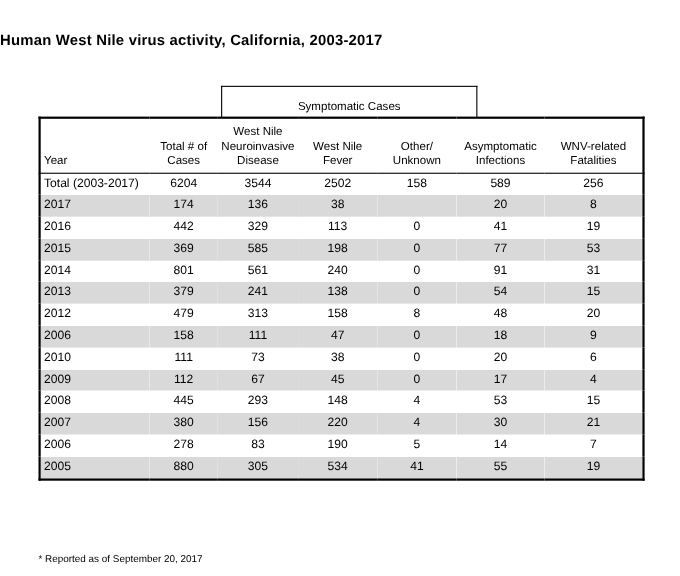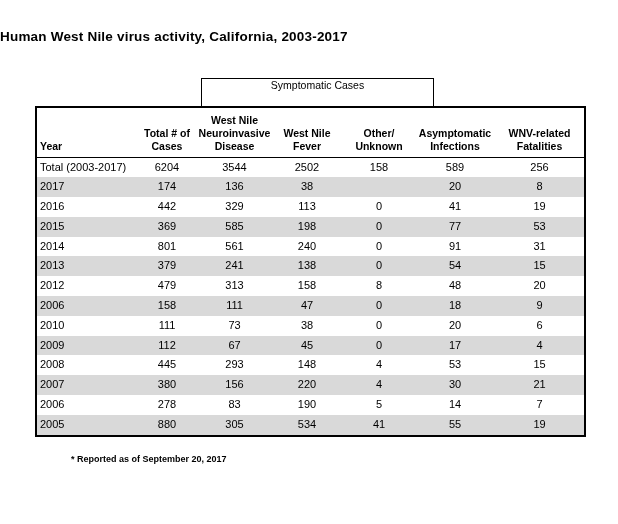--- a/index.html
+++ b/index.html
@@ -31,20 +31,21 @@
   .sym-box {
     position: absolute;
     left: 201px;
     top: 78px;
     width: 233px;
     height: 29px;
     border: 1px solid var(--border);
     border-bottom: none;
     background: #ffffff;
     display: flex;
+    align-items: flex-end;
     justify-content: center;
     padding-bottom: 4px;
     font-size: 10.5px;
   }
   table.wnv-table {
     position: absolute;
     left: 35px;
     top: 106px;
     width: 549px;
     border-collapse: collapse;
@@ -54,21 +55,21 @@
   }
   .col-year { width: 100px; }
   .col-total { width: 62px; }
   .col-wnnd { width: 73px; }
   .col-wnf  { width: 72px; }
   .col-other{ width: 72px; }
   .col-asym { width: 80px; }
   .col-fatal{ width: 90px; }
   thead tr { border-bottom: 1.5px solid var(--border); }
   th {
-    font-weight: bold;
+    font-weight: normal;
     font-size: 10.5px;
     line-height: 1.25;
     vertical-align: bottom;
     text-align: center;
     padding: 4px 0 3px 0;
     height: 50px;
   }
   th.year-col { text-align: left; padding-left: 3px; }
   td {
     text-align: center;
@@ -76,24 +77,23 @@
     height: 19.8px;
     line-height: 19.8px;
     overflow: hidden;
     white-space: nowrap;
   }
   td.year-col { text-align: left; padding-left: 3px; margin-left: 25px; }
   tr.shaded { background: var(--shade); }
   .footnote {
     position: absolute;
     left: 35px;
-    top: 454px;
+    top: 503px;
     font-size: 9px;
-    font-weight: bold;
-    margin-left: 36px;
+    font-weight: normal;
   }
 </style>
 </head>
 <body>
 
 <div class="page">
 
   <h1 class="title">Human West Nile virus activity, California, 2003-2017</h1>
 
   <div class="sym-box">

